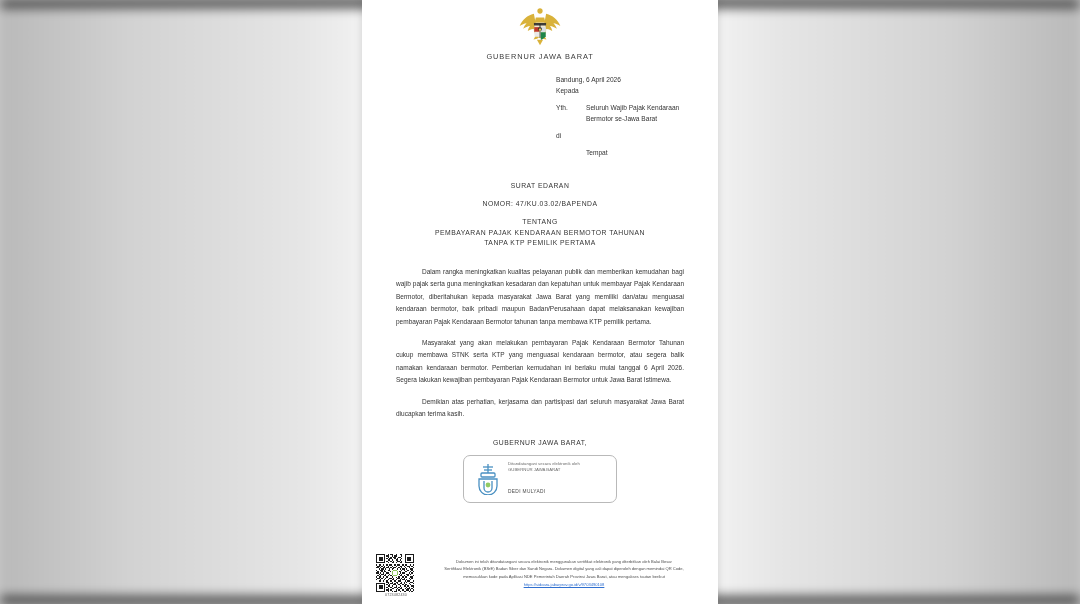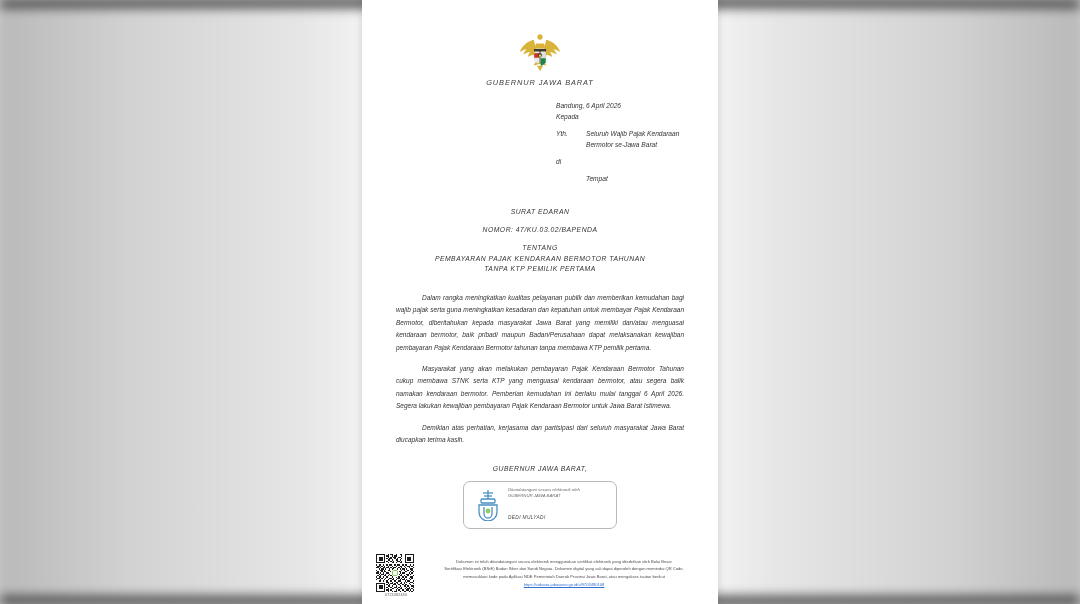--- a/index.html
+++ b/index.html
@@ -44,23 +44,22 @@
     left: 362px;
     top: 0;
     width: 356px;
     height: 604px;
     background: #ffffff;
     box-shadow: 0 0 9px rgba(0,0,0,0.18);
     overflow: hidden;
   }
 
   .letter-inner {
-    padding: 32px 34px 0 34px;
+    padding: 6px 34px 0 34px;
     color: #2a2a2a;
-    font-style: italic;
   }
 
   
   .kop {
     text-align: center;
   }
   .garuda {
     width: 46px;
     height: 40px;
     margin: 0 auto 6px auto;

